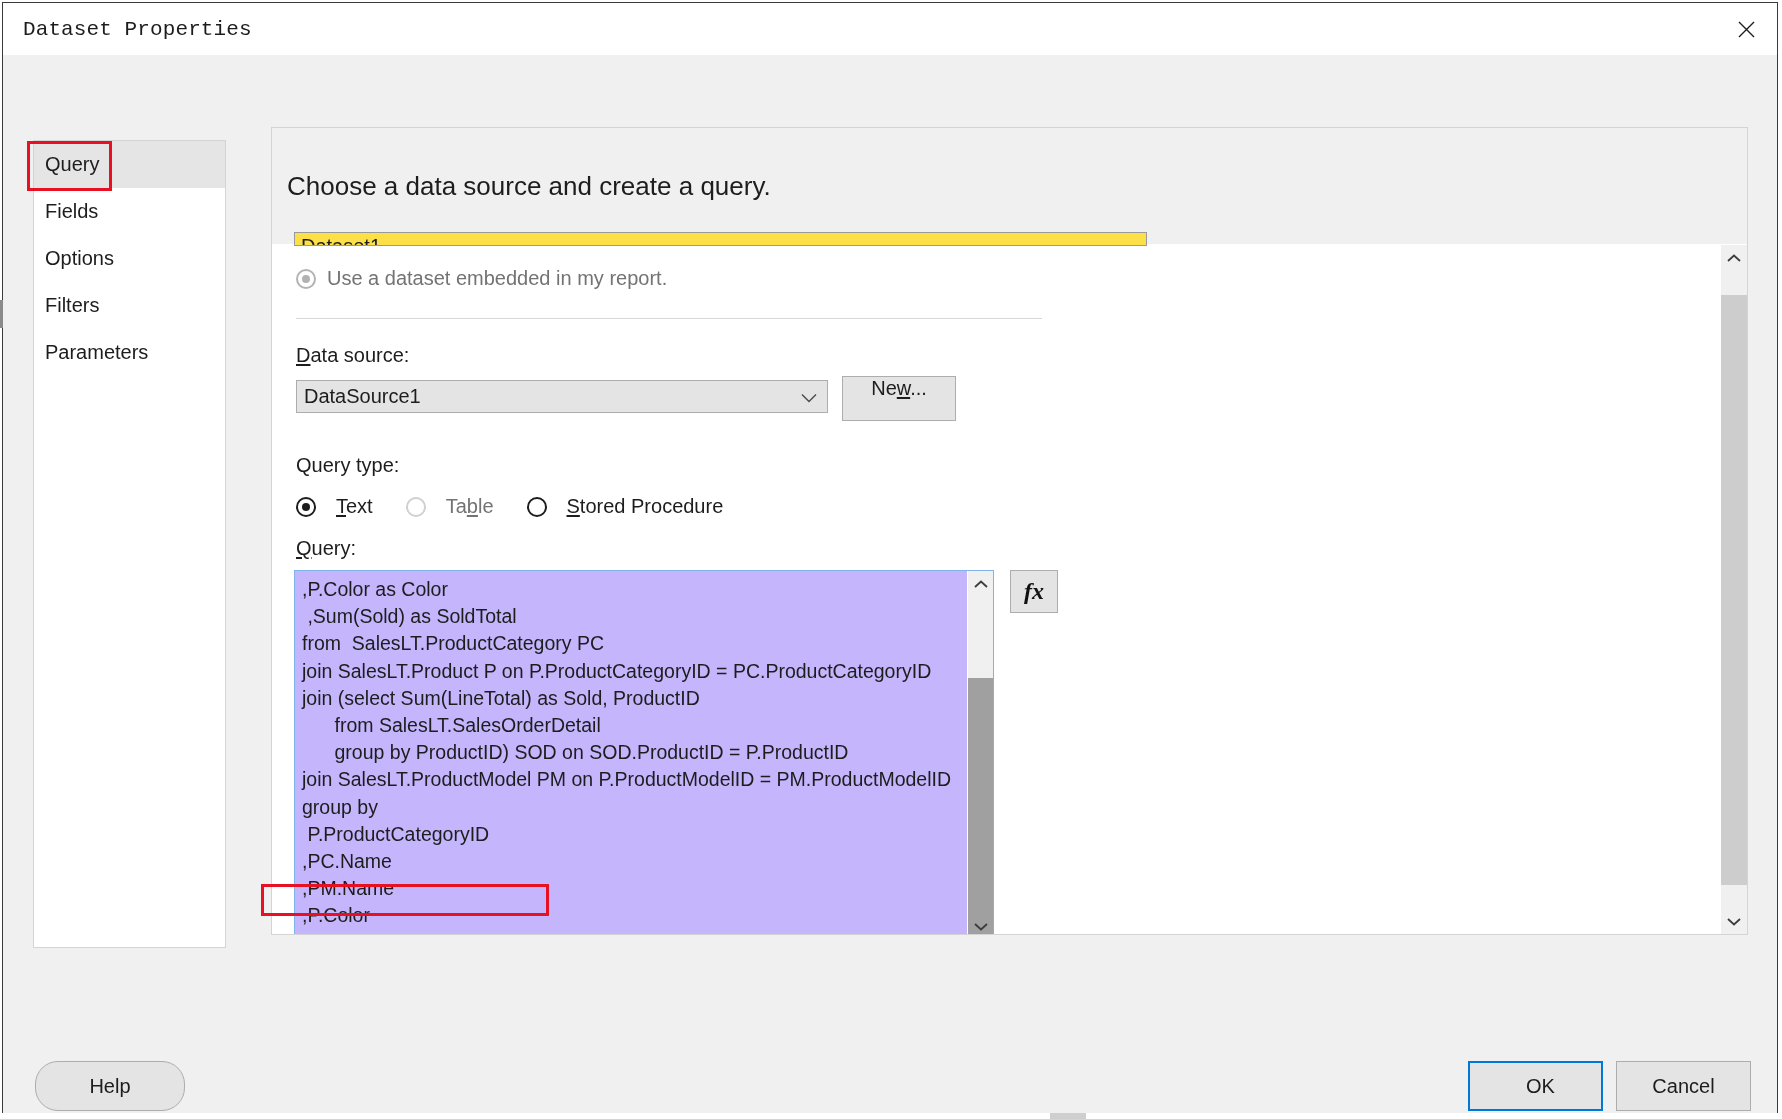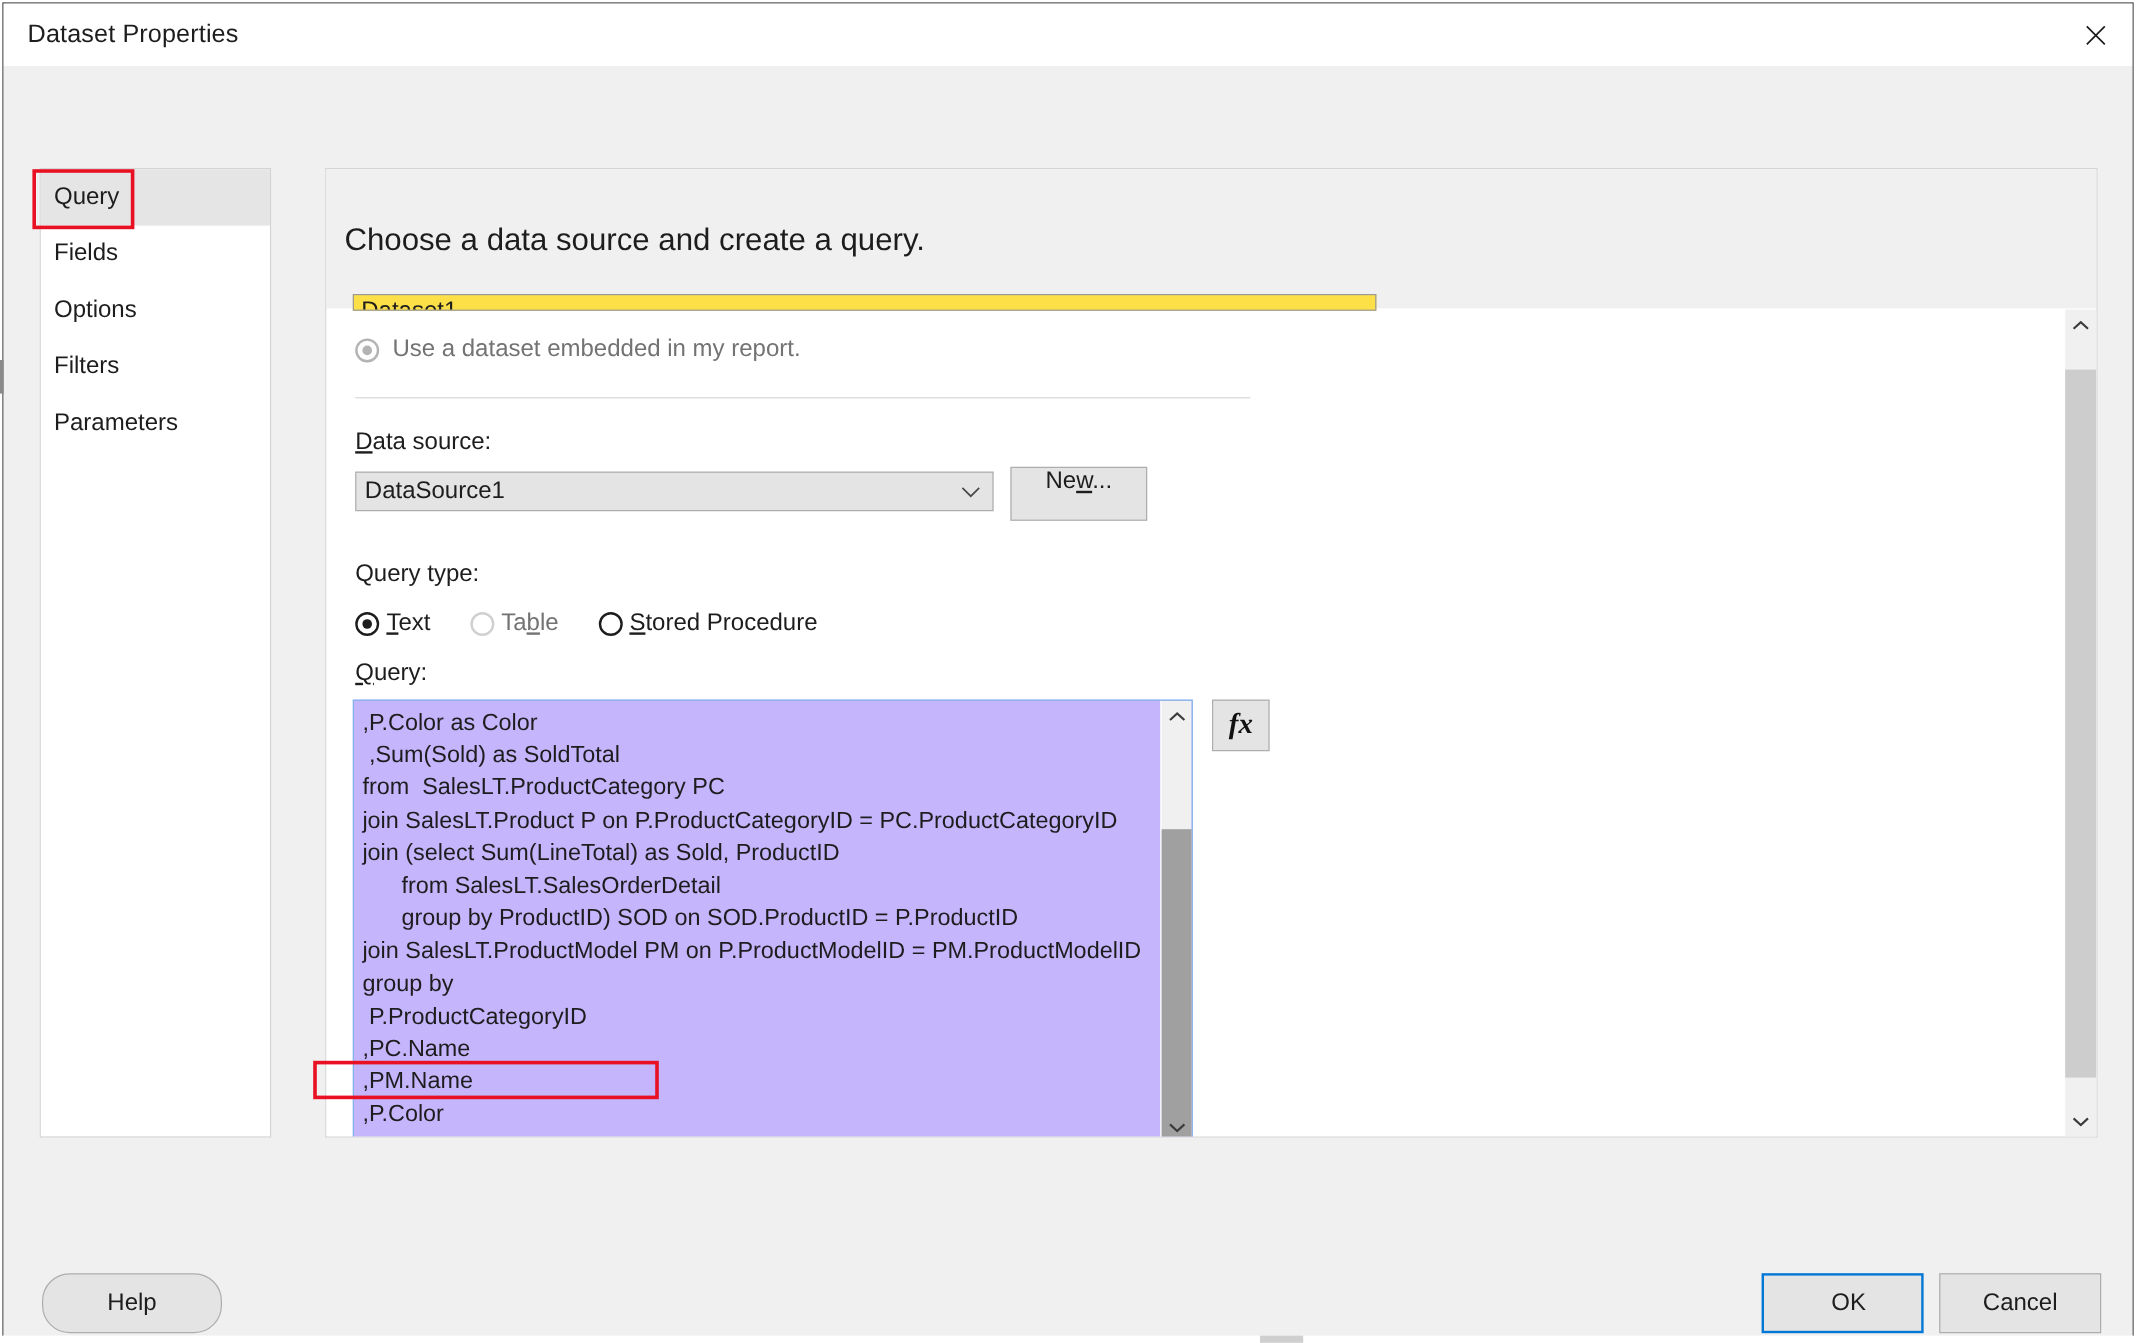--- a/index.html
+++ b/index.html
@@ -31,20 +31,21 @@
 
   
   .titlebar {
     height: 52px;
     min-height: 52px;
     background: #ffffff;
     display: flex;
     align-items: center;
     justify-content: space-between;
     padding-left: 20px;
+    font-family: Liberation Mono, monospace;
   }
   .titlebar-text {
     font-size: 21px;
     color: #1d1d1d;
     letter-spacing: .1px;
   }
   .close-btn {
     width: 62px;
     height: 52px;
     display: flex;
@@ -93,21 +94,21 @@
     height: 50px;
     border: 3px solid #e81123;
     box-sizing: border-box;
     pointer-events: none;
   }
 
   
   .pane {
     position: absolute;
     left: 268px;
-    top: 85px;
+    top: 72px;
     right: 29px;
     height: 808px;
     background: #ffffff;
     border: 1px solid #d4d4d4;
     box-sizing: border-box;
     overflow: hidden;
   }
   .pane-header {
     height: 116px;
     background: #f0f0f0;
@@ -246,21 +247,21 @@
     top: 250px;
     display: flex;
     align-items: center;
   }
   .qt-opt {
     display: flex;
     align-items: center;
     margin-right: 33px;
     cursor: default;
   }
-  .qt-opt .radio-label { margin-left: 6px; }
+  .qt-opt .radio-label { margin-left: 20px; }
 
   .query-label { left: 24px; top: 292px; }
 
   
   .query-editor {
     position: absolute;
     left: 22px;
     top: 325px;
     width: 700px;
     height: 370px;

